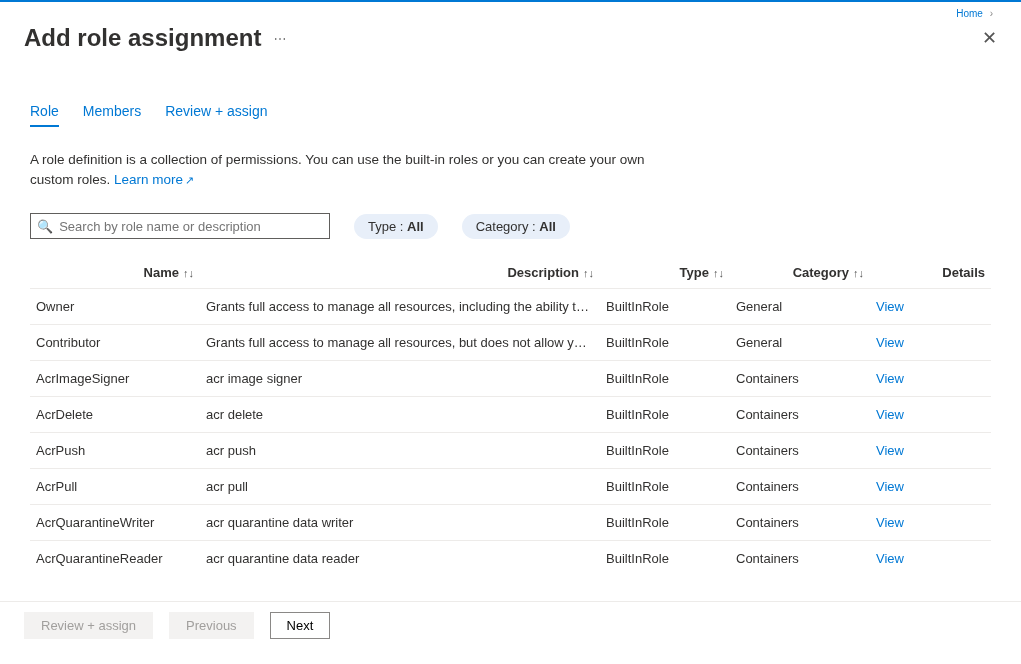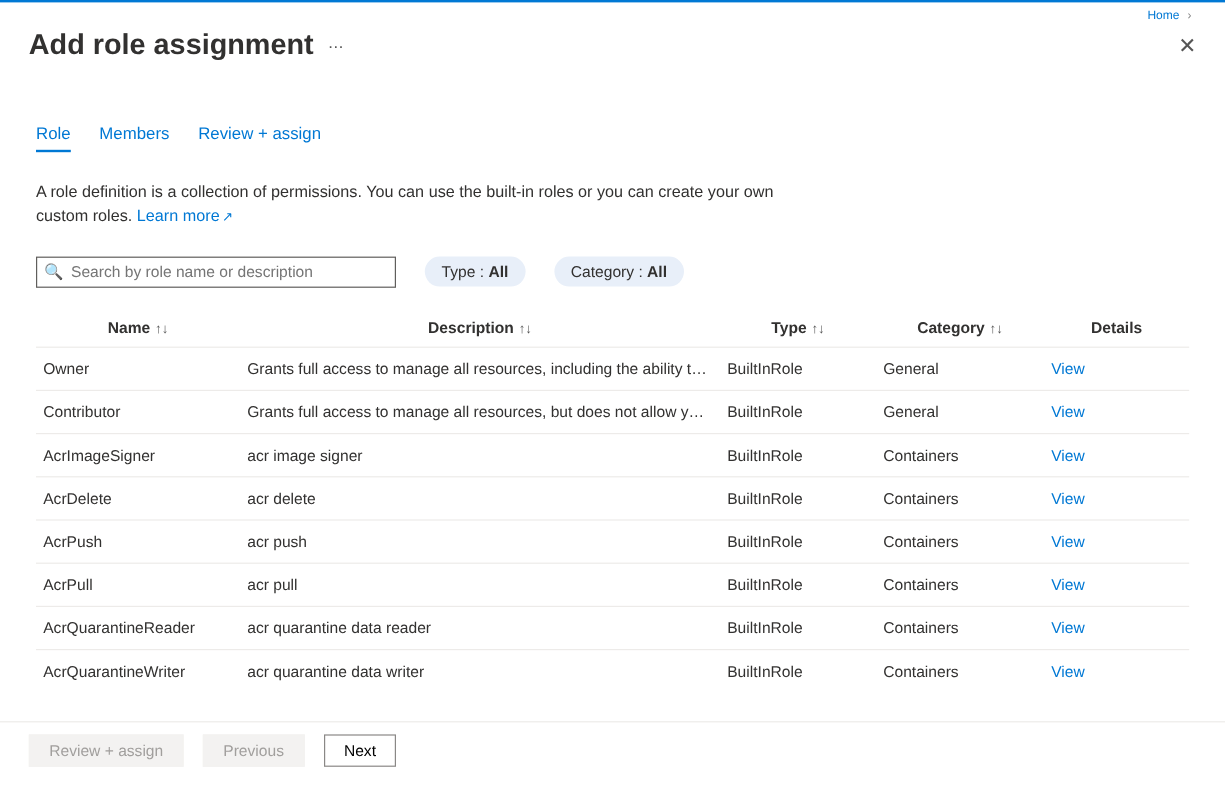--- a/index.html
+++ b/index.html
@@ -20,21 +20,21 @@
   .desc { margin-top: 22px; max-width: 620px; font-size: 13.5px; color: #323130; line-height: 1.45; }
   .learn-more { color: #0078d4; text-decoration: none; }
   .ext-icon { font-size: 11px; margin-left: 2px; }
   .filter-row { display: flex; gap: 24px; align-items: center; margin-top: 24px; }
   .search-box { display: flex; align-items: center; border: 1px solid #605e5c; width: 300px; height: 26px; padding: 0 6px; }
   .search-box .s-icon { color: #0078d4; font-size: 13px; margin-right: 6px; }
   .search-box input { border: none; outline: none; width: 100%; font-size: 13px; }
   .pill { background: #e8eff9; border-radius: 16px; padding: 5px 14px; font-size: 13px; color: #323130; cursor: pointer; }
   .pill b { font-weight: 600; }
   .table { width: 100%; margin-top: 18px; border-collapse: collapse; }
-  .table th { text-align: center; font-weight: 600; padding: 8px 6px; font-size: 13px; }
+  .table th { text-align: right; font-weight: 600; padding: 8px 6px; font-size: 13px; }
   .table th .sort { margin-left: 4px; color: #555; font-size: 11px; }
   .table td { padding: 10px 6px; font-size: 13px; border-top: 1px solid #edebe9; white-space: nowrap; overflow: hidden; text-overflow: ellipsis; }
   .col-name { width: 170px; max-width:170px; }
   .col-desc { width: 400px; max-width: 400px; }
   .col-type { width: 130px; }
   .col-cat { width: 140px; }
   .col-det a { color: #0078d4; text-decoration: none; cursor: pointer; }
   .bottom-bar { border-top: 1px solid #edebe9; padding: 10px 24px; display: flex; gap: 16px; background: #fff; }
   .btn { padding: 5px 16px; font-size: 13px; border: 1px solid #8a8886; background: #fff; cursor: pointer; }
   .btn.disabled { background: #f3f2f1; color: #a19f9d; border: 1px solid #f3f2f1; cursor: default; }
@@ -137,29 +137,29 @@
               <td class="col-det"><a>View</a></td>
             </tr>
             <tr>
               <td class="col-name">AcrPull</td>
               <td class="col-desc">acr pull</td>
               <td class="col-type">BuiltInRole</td>
               <td class="col-cat">Containers</td>
               <td class="col-det"><a>View</a></td>
             </tr>
             <tr>
-              <td class="col-name">AcrQuarantineReader</td>
-              <td class="col-desc">acr quarantine data reader</td>
+              <td class="col-name">AcrQuarantineWriter</td>
+              <td class="col-desc">acr quarantine data writer</td>
               <td class="col-type">BuiltInRole</td>
               <td class="col-cat">Containers</td>
               <td class="col-det"><a>View</a></td>
             </tr>
             <tr>
-              <td class="col-name">AcrQuarantineWriter</td>
-              <td class="col-desc">acr quarantine data writer</td>
+              <td class="col-name">AcrQuarantineReader</td>
+              <td class="col-desc">acr quarantine data reader</td>
               <td class="col-type">BuiltInRole</td>
               <td class="col-cat">Containers</td>
               <td class="col-det"><a>View</a></td>
             </tr>
           </tbody>
       </table>
 
     </div>
   </div>
 

